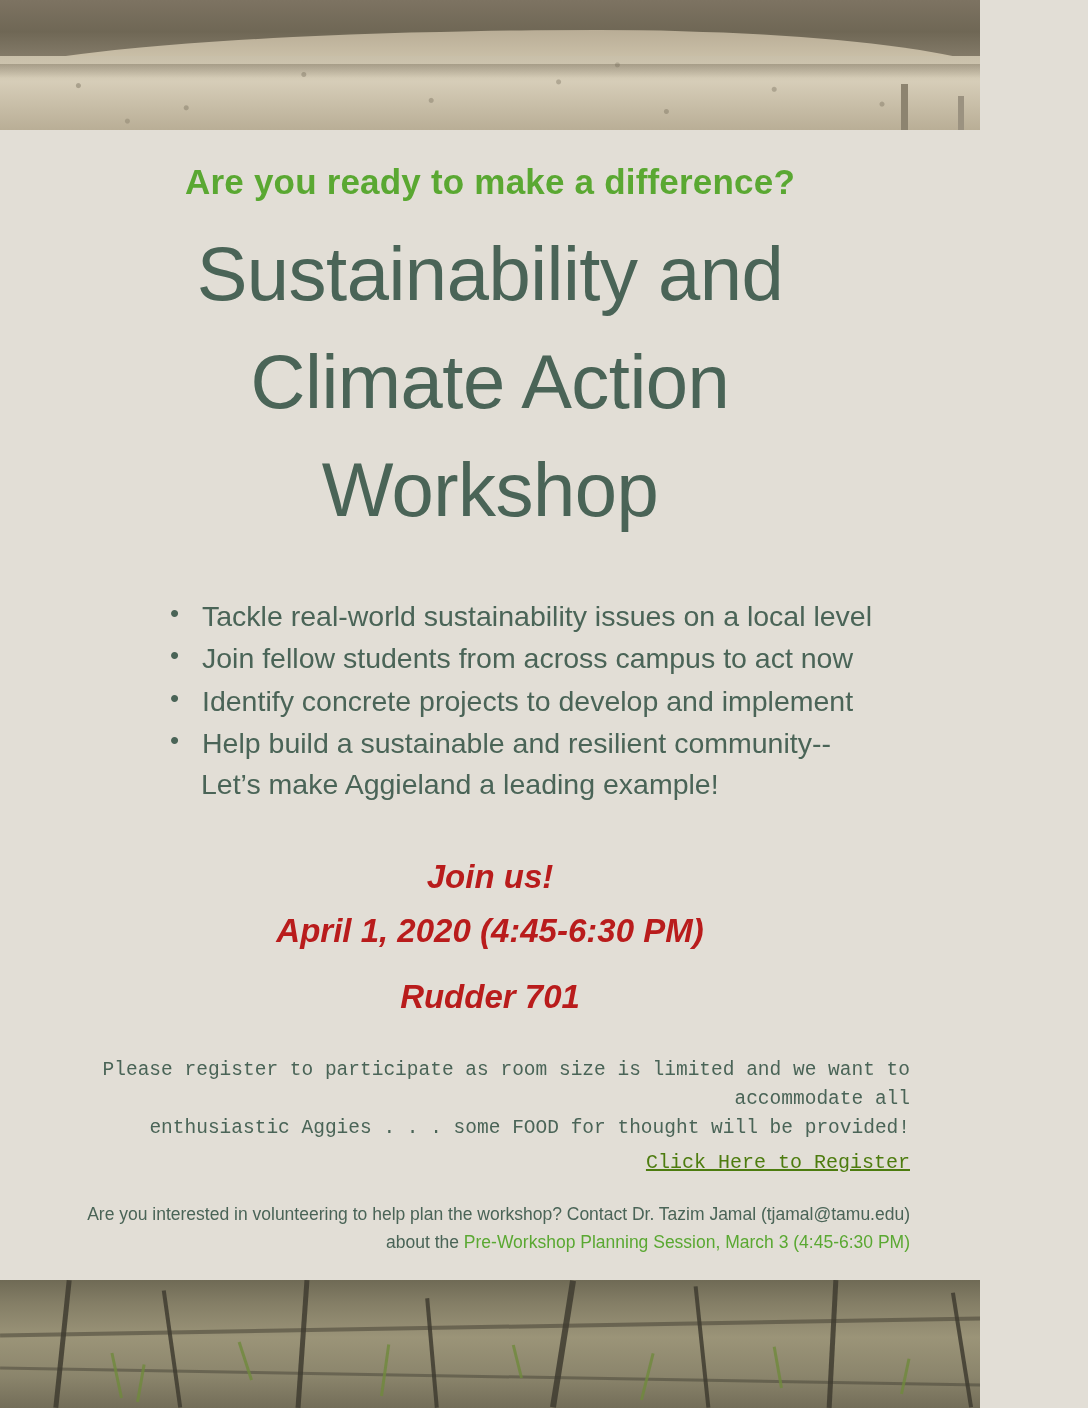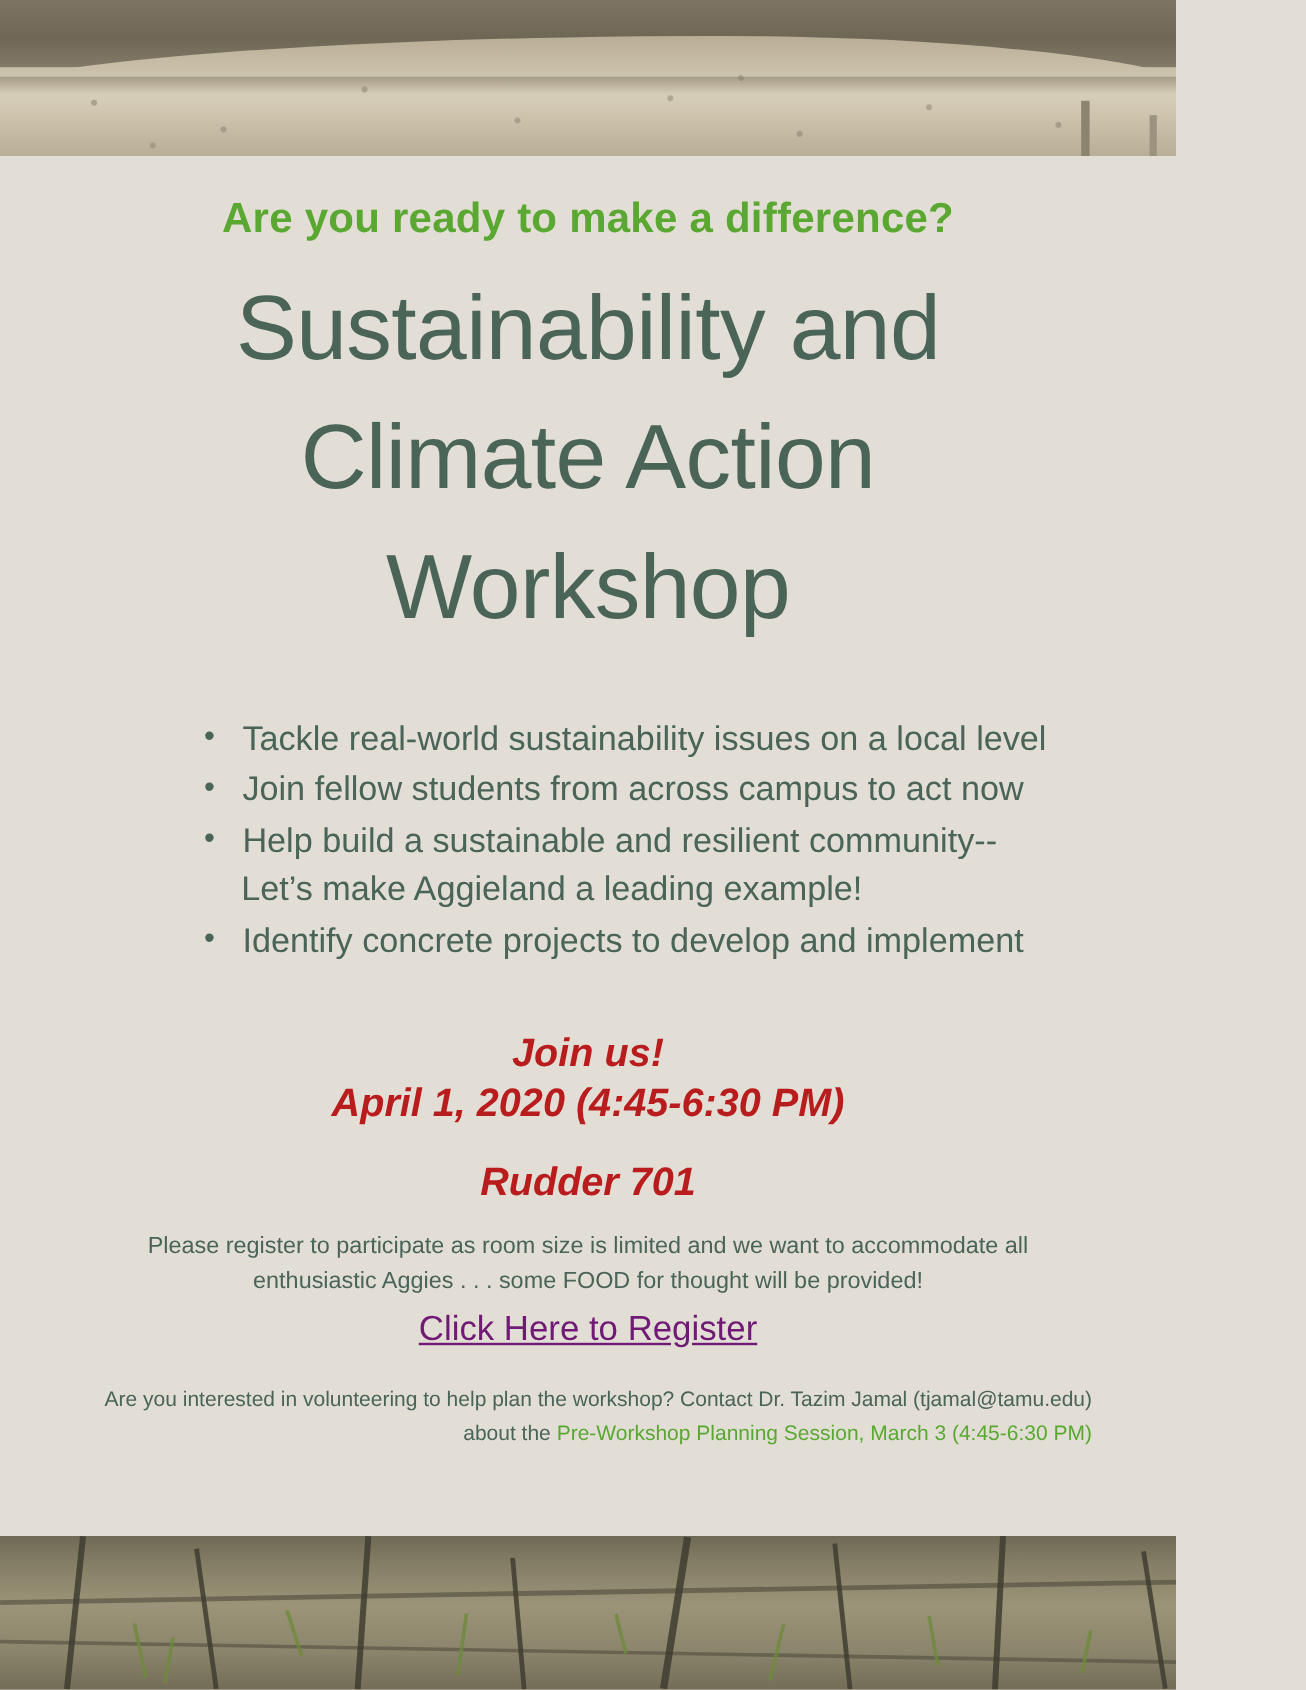--- a/index.html
+++ b/index.html
@@ -146,35 +146,36 @@
   }
 
   .joinblock {
     margin-top: 54px;
     text-align: center;
     color: #b91c1c;
     font-style: italic;
     font-weight: bold;
   }
   .joinblock .ln1 { font-size: 33px; }
-  .joinblock .ln2 { font-size: 33px; margin-top: 4px; }
+  .joinblock .ln2 { font-size: 33px; margin-top: 16px; }
   .joinblock .ln3 { font-size: 33px; margin-top: 28px; }
 
   .register {
-    margin-top: 20px;
-    text-align: center;
+    margin-top: 40px;
+    text-align: right;
     color: #4a6457;
     font-size: 19.5px;
     line-height: 1.48;
+    font-family: Liberation Mono, monospace;
   }
   .register .link {
     display: inline-block;
     margin-top: 5px;
-    font-size: 29px;
-    color: #701a75;
+    font-size: 20px;
+    color: #4d7c0f;
     text-decoration: underline;
     cursor: pointer;
   }
 
   .volunteer {
     margin-top: 22px;
     text-align: right;
     color: #4a6457;
     font-size: 17.5px;
     line-height: 1.6;
@@ -236,25 +237,25 @@
     </h1>
 
     <ul class="bullets">
       <li>
         <span>Tackle real-world sustainability issues on a local level</span>
       </li>
       <li>
         <span>Join fellow students from across campus to act now</span>
       </li>
       <li>
+        <span>Identify concrete projects to develop and implement</span>
+      </li>
+      <li>
         <span>Help build a sustainable and resilient community--</span>
         <span class="cont">Let’s make Aggieland a leading example!</span>
-      </li>
-      <li>
-        <span>Identify concrete projects to develop and implement</span>
       </li>
     </ul>
 
     <div class="joinblock">
       <div class="ln1">Join us!</div>
       <div class="ln2">April 1, 2020 (4:45-6:30 PM)</div>
       <div class="ln3">Rudder 701</div>
     </div>
 
     <div class="register">

